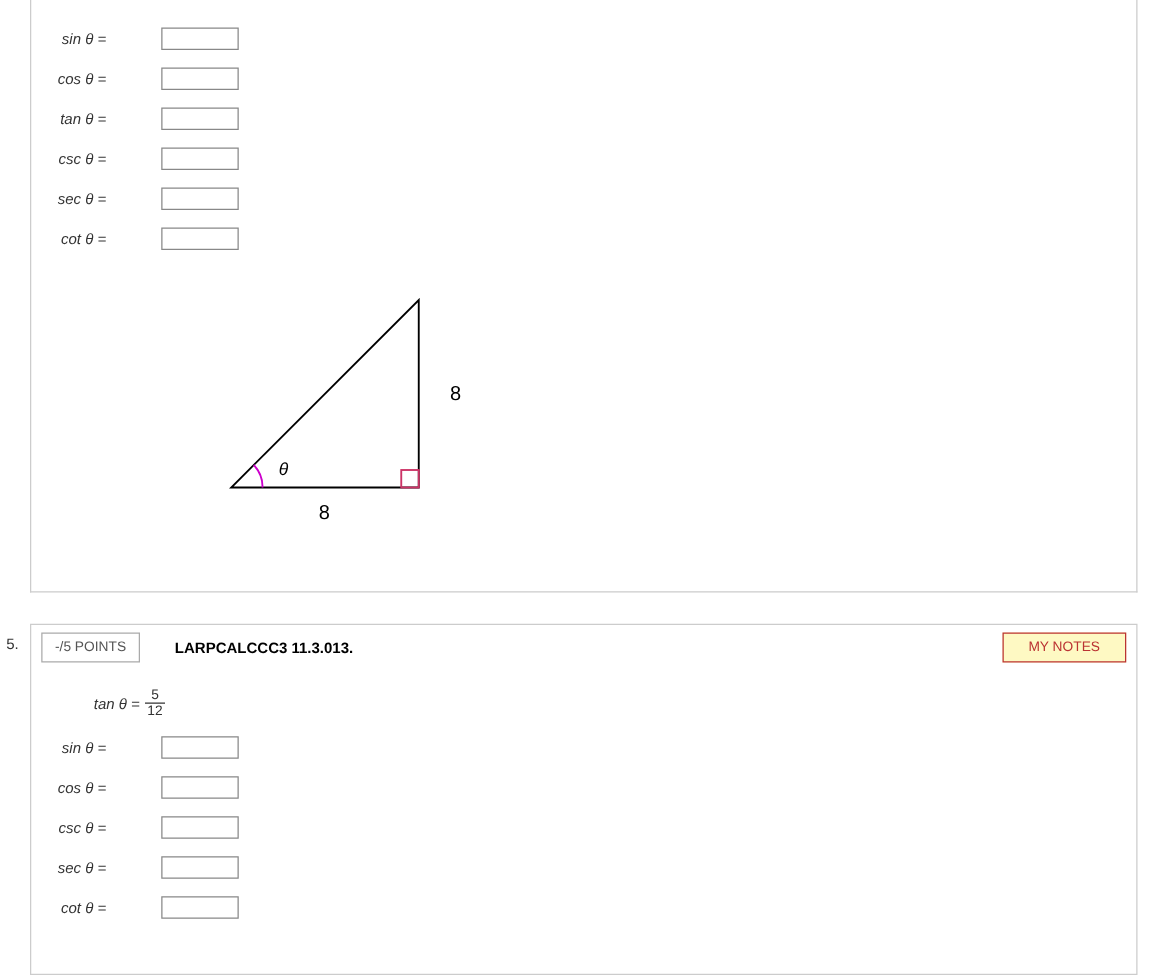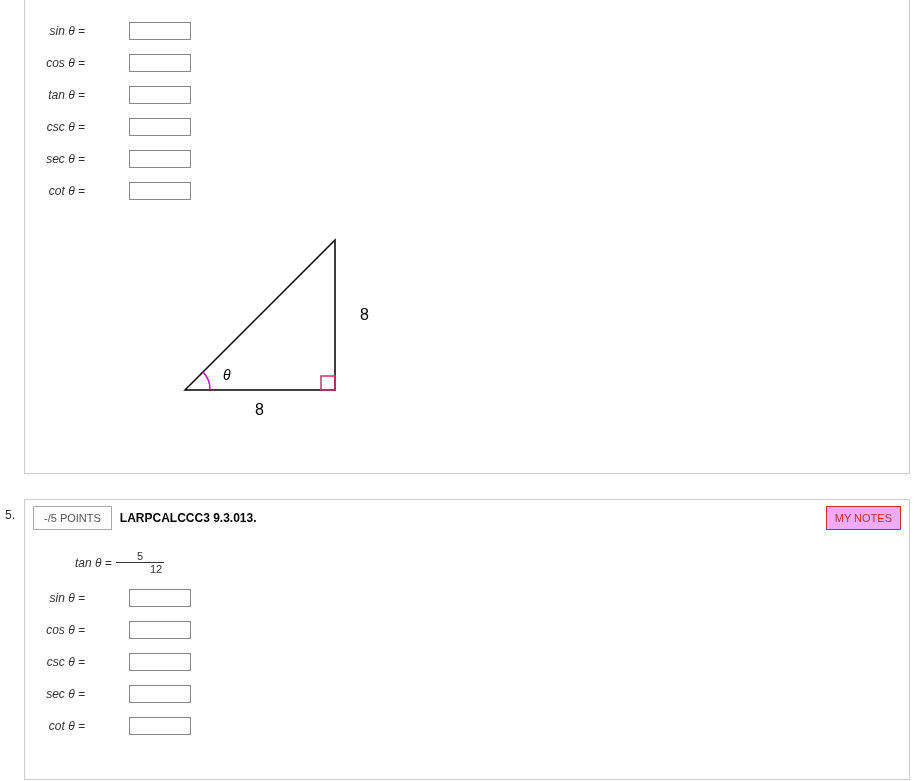--- a/index.html
+++ b/index.html
@@ -44,21 +44,21 @@
     padding: 1px 3px;
     font-size: 12px;
   }
   .triangle-wrap {
     margin: 20px 0 10px 130px;
   }
   .q-header {
     display: flex;
     align-items: flex-start;
     padding: 6px 8px;
-    gap: 4px;
+    gap: 24px;
   }
   .q-num {
     position: absolute;
     left: -20px;
     top: 8px;
     font-size: 12px;
     color: #333;
   }
   .points-box {
     border: 1px solid #aaa;
@@ -74,36 +74,36 @@
     color: #000;
     padding: 5px 4px;
     font-size: 12px;
     display: flex;
     align-items: center;
   }
   .spacer { flex: 1; }
   .btn {
     border: 1px solid #b33;
     color: #b33;
-    background: #f0abfc;
-    padding: 5px 8px;
+    background: #fef9c3;
+    padding: 5px 20px;
     font-size: 11px;
     cursor: pointer;
     display: flex;
     align-items: center;
   }
   .frac {
     display: inline-block;
     vertical-align: middle;
     text-align: center;
     margin-left: 4px;
     font-size: 11px;
   }
   .frac .num { display: block; border-bottom: 1px solid #333; padding: 0 2px; line-height: 1.1; }
-  .frac .den { display: block; padding: 0 2px; line-height: 1.1; margin-left: 32px; }
+  .frac .den { display: block; padding: 0 2px; line-height: 1.1; }
   .given-row {
     margin: 6px 0 12px 40px;
     display: flex;
     align-items: center;
   }
   .italic-theta { font-style: italic; }
 </style>
 </head>
 <body>
 
@@ -151,21 +151,21 @@
         <text x="195" y="100" font-size="16" fill="#000">8</text>
       </svg>
     </div>
   </div>
 </div>
 
 <div class="question-block">
   <span class="q-num">5.</span>
   <div class="q-header">
     <div class="points-box">-/5 POINTS</div>
-    <div class="book-ref">LARPCALCCC3 9.3.013.</div>
+    <div class="book-ref">LARPCALCCC3 11.3.013.</div>
     <div class="spacer"></div>
     <div class="btn">MY NOTES</div>
   </div>
   <div class="q-content">
 
     <div class="given-row">
       <span class="italic-theta">tan θ =</span>
       <span class="frac">
         <span class="num">5</span>
         <span class="den">12</span>

